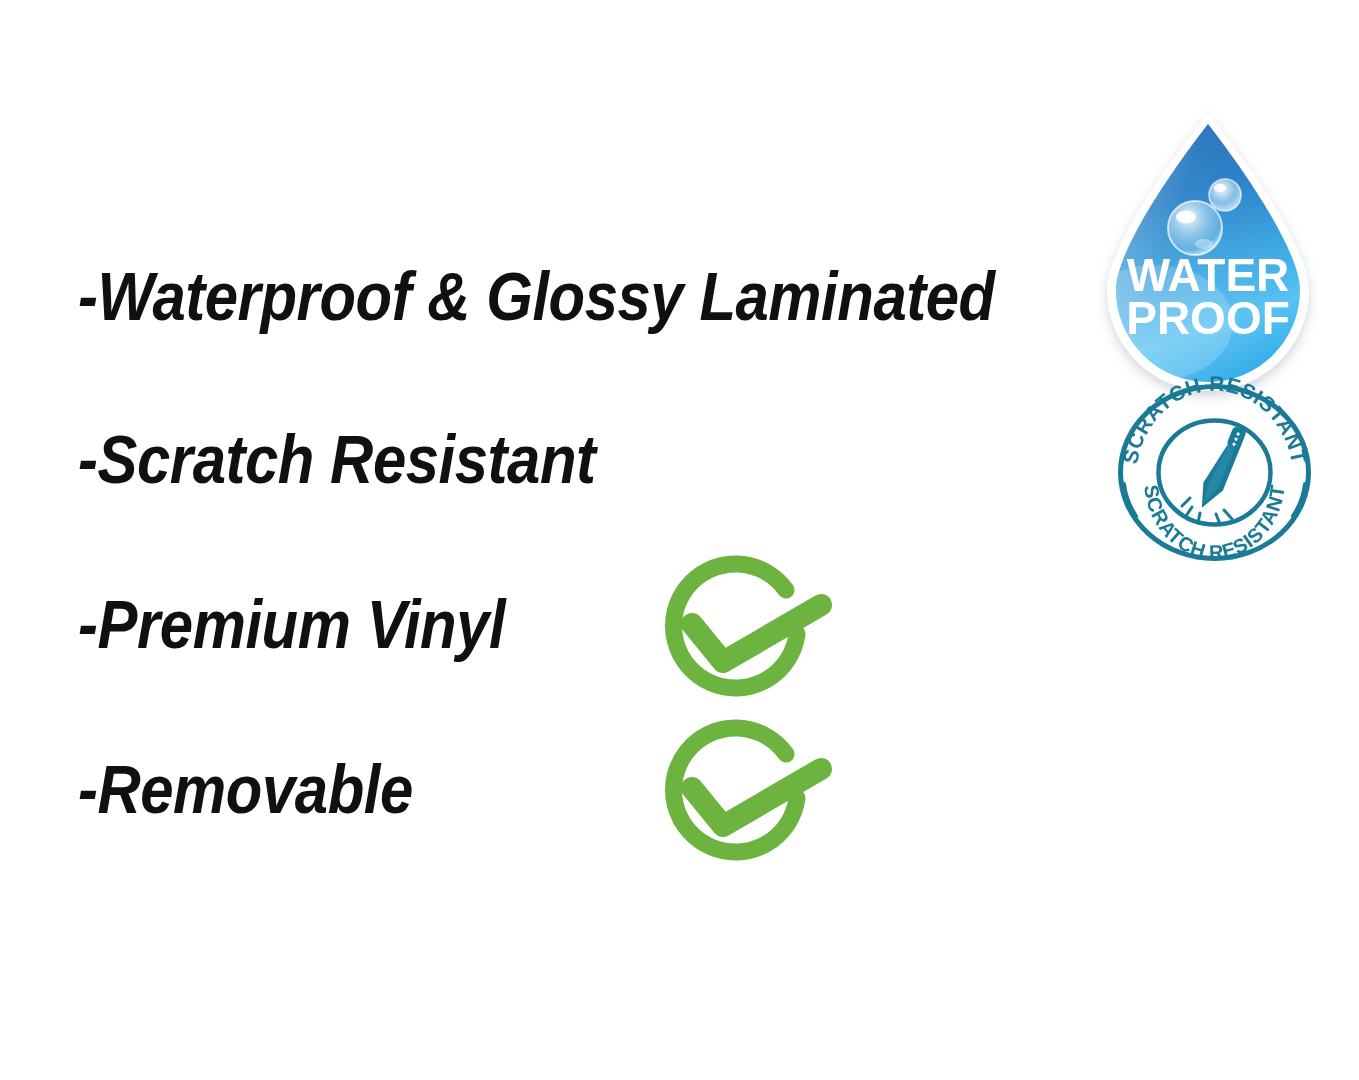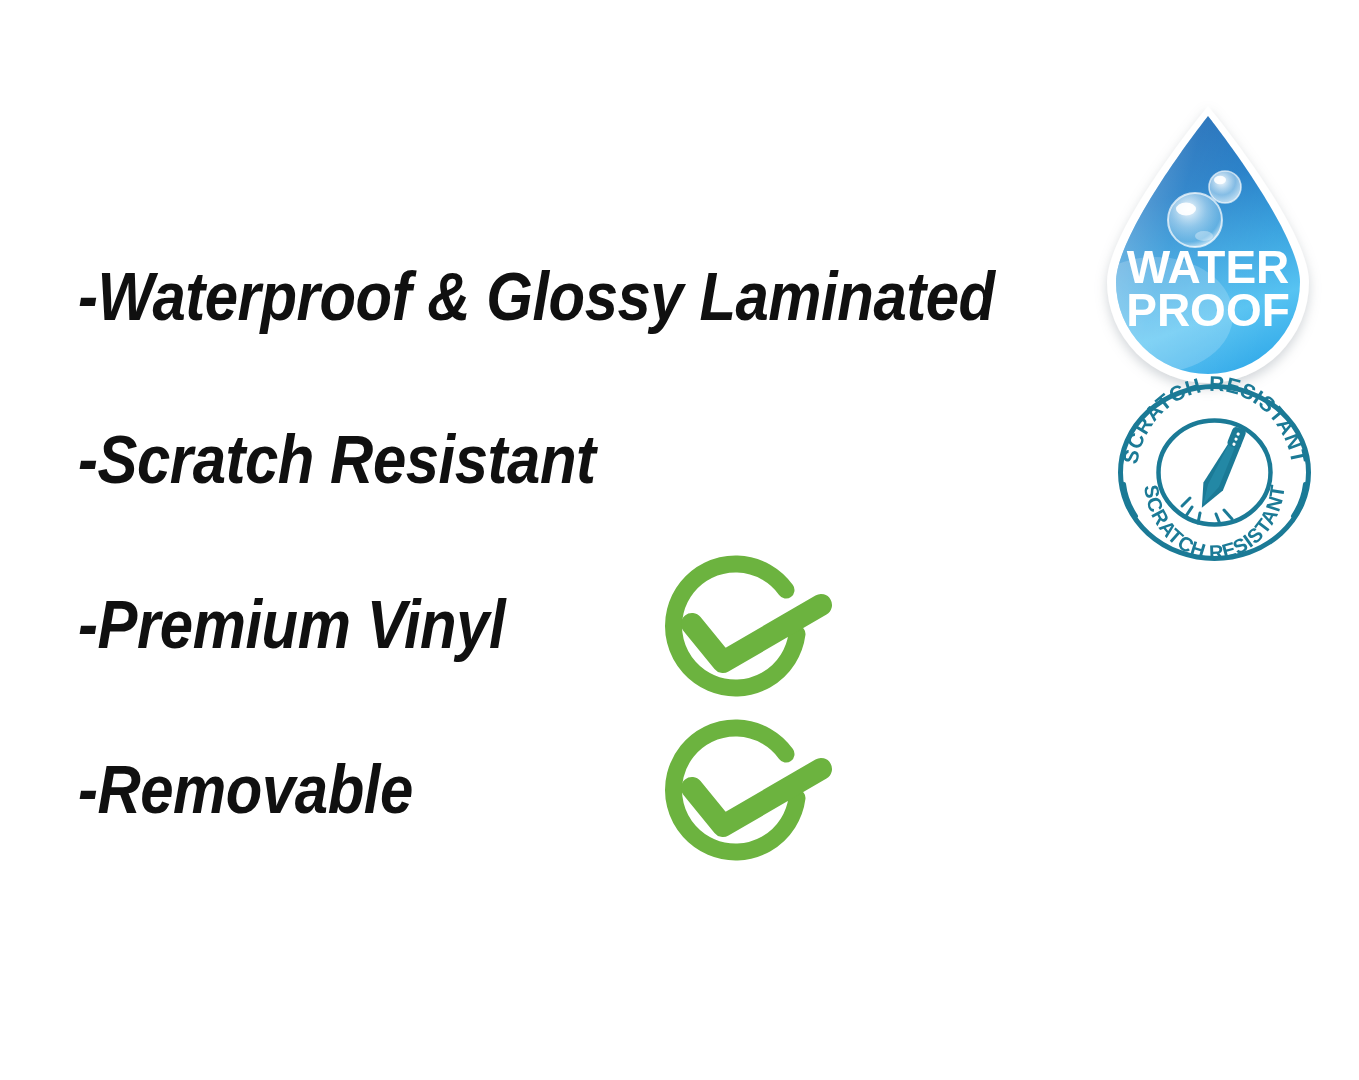--- a/index.html
+++ b/index.html
@@ -43,21 +43,21 @@
   .feature-line.l1 { top: 425px; }
   .feature-line.l2 { top: 590px; }
   .feature-line.l3 { top: 755px; }
 
   
   .badge {
     position: absolute;
   }
   #waterproof-badge {
     left: 1095px;
-    top: 100px;
+    top: 108px;
     width: 230px;
     height: 275px;
   }
   #scratch-badge {
     left: 1112px;
     top: 380px;
     width: 205px;
     height: 185px;
   }
 

